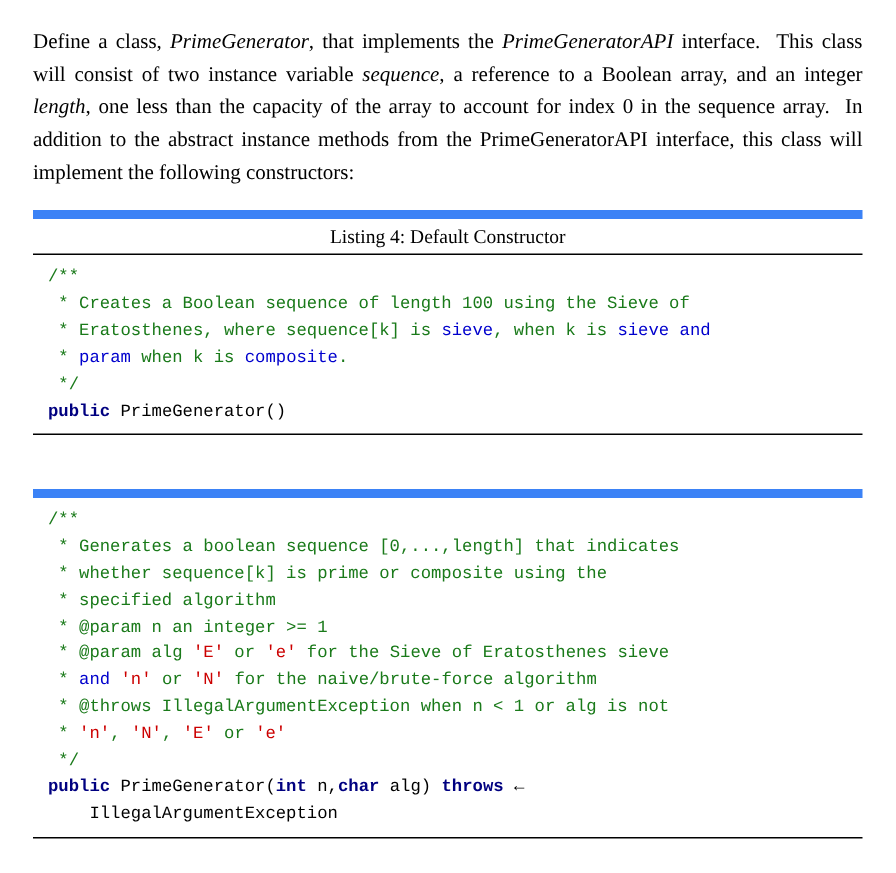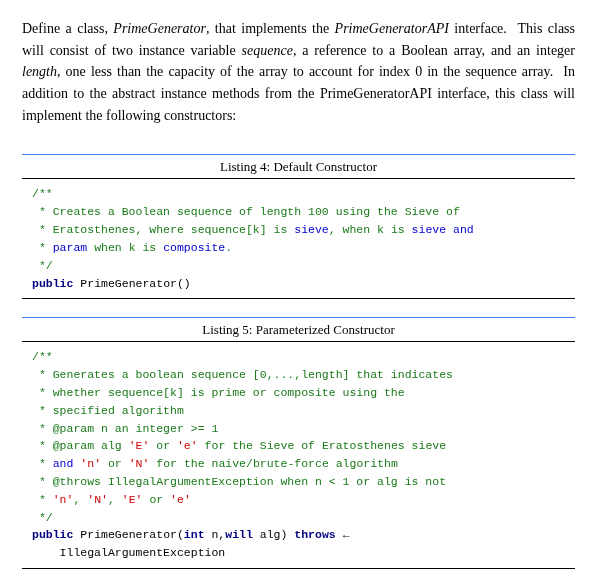--- a/index.html
+++ b/index.html
@@ -10,31 +10,31 @@
       font-size: 14px;
       color: #000;
       padding: 18px 22px;
       width: 597px;
       min-height: 582px;
     }
 
     .prose {
       line-height: 1.55;
       text-align: justify;
-      margin-bottom: 28px;
+      margin-bottom: 14px;
     }
 
     .prose em {
       font-style: italic;
     }
 
     .listing-block {
-      border-top: 1px solid #3b82f6;
+      border-top: 6px solid #3b82f6;
       border-bottom: 1px solid #000;
-      margin-bottom: 18px;
+      margin-bottom: 36px;
     }
 
     .listing-caption {
       text-align: center;
       font-size: 13px;
       padding: 4px 0 3px 0;
       border-bottom: 1px solid #000;
     }
 
     .code-area {
@@ -70,28 +70,25 @@
   </div>
   <div class="code-area"><span class="cm">/**
  * Creates a Boolean sequence of length 100 using the Sieve of
  * Eratosthenes, where sequence[k] is </span><span class="cm-blue">sieve</span><span class="cm">, when k is </span><span class="cm-blue">sieve</span><span class="cm"> </span><span class="cm-blue">and</span><span class="cm">
  * </span><span class="cm-blue">param</span><span class="cm"> when k is </span><span class="cm-blue">composite</span><span class="cm">.
  */</span>
 <span class="kw">public</span> PrimeGenerator()</div>
 </div>
 
 <div class="listing-block">
-  <div class="listing-caption">
-    <span>Listing 5:  Parameterized Constructor</span>
-  </div>
   <div class="code-area"><span class="cm">/**
  * Generates a boolean sequence [0,...,length] that indicates
  * whether sequence[k] is prime or composite using the
  * specified algorithm
  * @param n an integer &gt;= 1
  * @param alg </span><span class="cm-red">'E'</span><span class="cm"> or </span><span class="cm-red">'e'</span><span class="cm"> for the Sieve of Eratosthenes sieve
  * </span><span class="cm-blue">and</span><span class="cm"> </span><span class="cm-red">'n'</span><span class="cm"> or </span><span class="cm-red">'N'</span><span class="cm"> for the naive/brute-force algorithm
  * @throws IllegalArgumentException when n &lt; 1 or alg is not
  * </span><span class="cm-red">'n'</span><span class="cm">, </span><span class="cm-red">'N'</span><span class="cm">, </span><span class="cm-red">'E'</span><span class="cm"> or </span><span class="cm-red">'e'</span><span class="cm">
  */</span>
-<span class="kw">public</span> PrimeGenerator(<span class="kw">int</span> n,<span class="kw">will</span> alg) <span class="kw">throws</span> ←
+<span class="kw">public</span> PrimeGenerator(<span class="kw">int</span> n,<span class="kw">char</span> alg) <span class="kw">throws</span> ←
     IllegalArgumentException</div>
 </div>
 
 </body></html>

